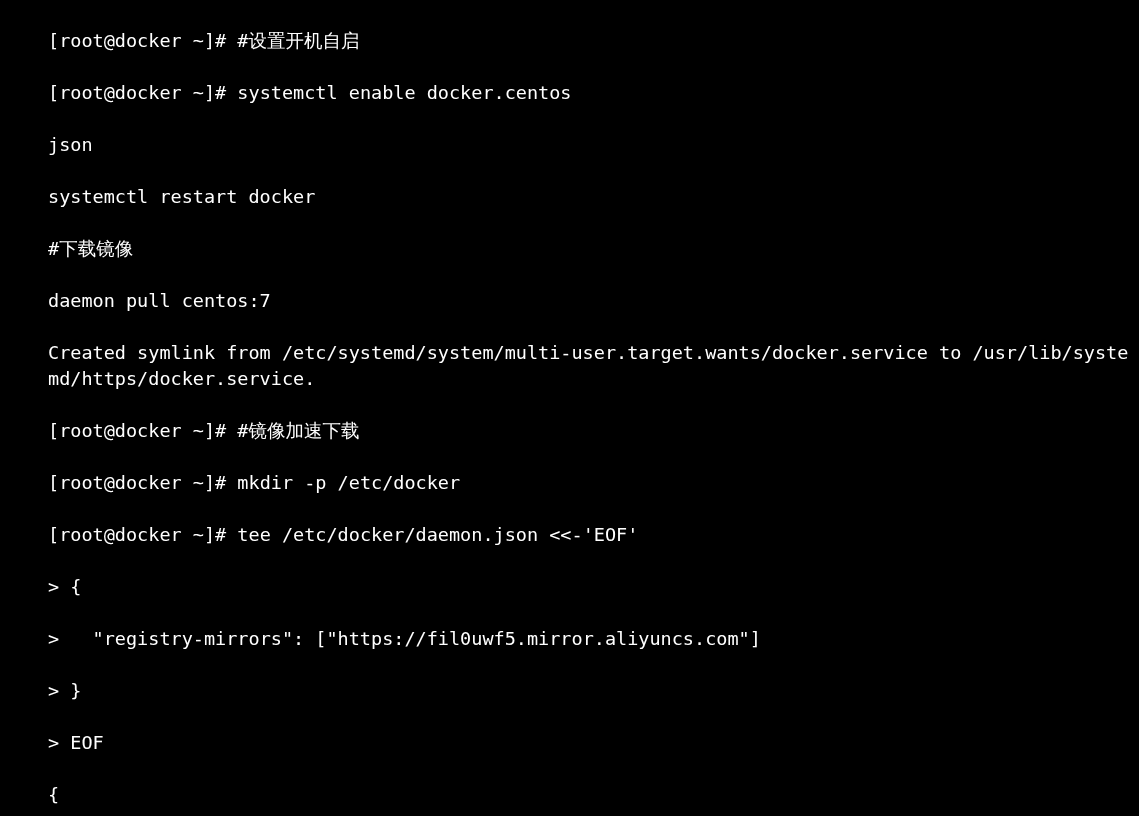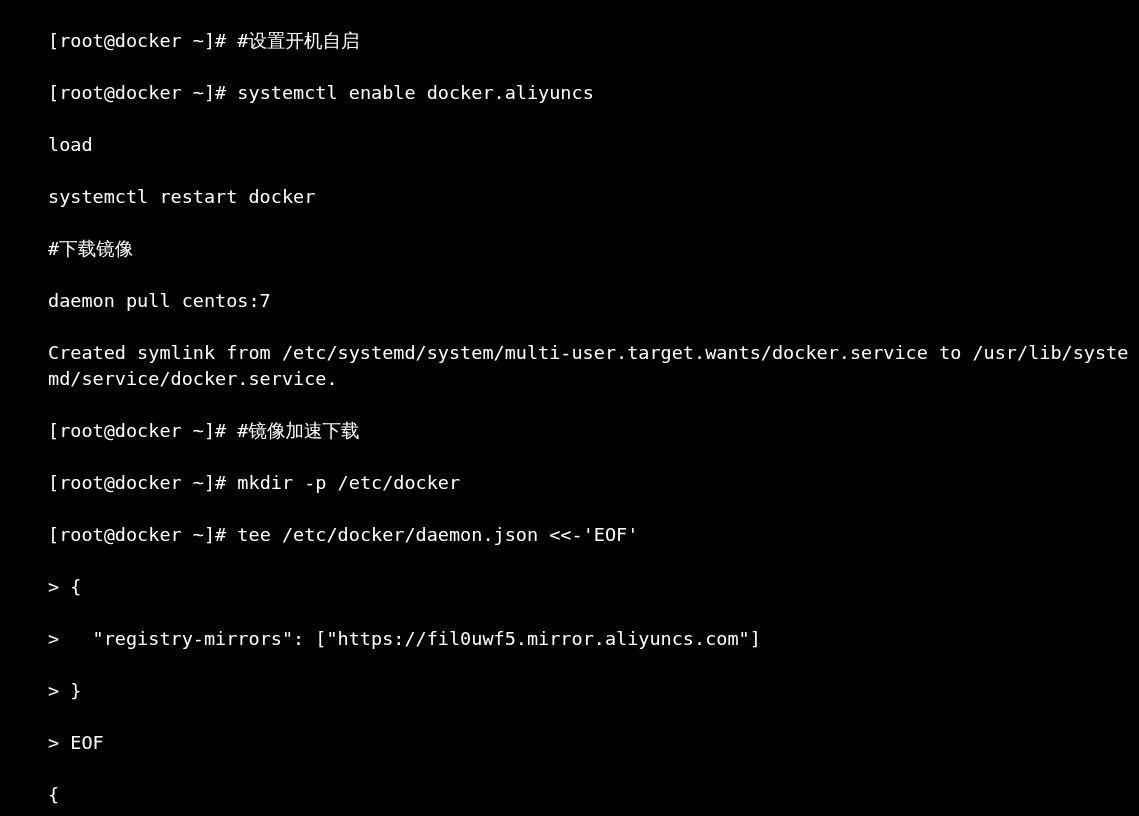--- a/index.html
+++ b/index.html
@@ -19,26 +19,26 @@
     white-space: pre-wrap;
     word-break: break-all;
   }
   .line { display: block; margin-left: 44px; }
 </style>
 </head>
 <body>
 
 <div class="terminal">
 <span class="line"><span>[root@docker ~]# </span><span>#设置开机自启</span></span>
-<span class="line"><span>[root@docker ~]# </span><span>systemctl enable docker.aliyuncs</span></span>
-<span class="line">load</span>
+<span class="line"><span>[root@docker ~]# </span><span>systemctl enable docker.centos</span></span>
+<span class="line">json</span>
 <span class="line">systemctl restart docker</span>
 <span class="line">#下载镜像</span>
 <span class="line">daemon pull centos:7</span>
-<span class="line">Created symlink from /etc/systemd/system/multi-user.target.wants/docker.service to /usr/lib/systemd/service/docker.service.</span>
+<span class="line">Created symlink from /etc/systemd/system/multi-user.target.wants/docker.service to /usr/lib/systemd/https/docker.service.</span>
 <span class="line"><span>[root@docker ~]# </span><span>#镜像加速下载</span></span>
 <span class="line"><span>[root@docker ~]# </span><span>mkdir -p /etc/docker</span></span>
 <span class="line"><span>[root@docker ~]# </span><span>tee /etc/docker/daemon.json &lt;&lt;-'EOF'</span></span>
 <span class="line"><span>&gt; </span><span>{</span></span>
 <span class="line"><span>&gt; </span><span>  "registry-mirrors": ["https://fil0uwf5.mirror.aliyuncs.com"]</span></span>
 <span class="line"><span>&gt; </span><span>}</span></span>
 <span class="line"><span>&gt; </span><span>EOF</span></span>
 <span class="line">{</span>
 
 

